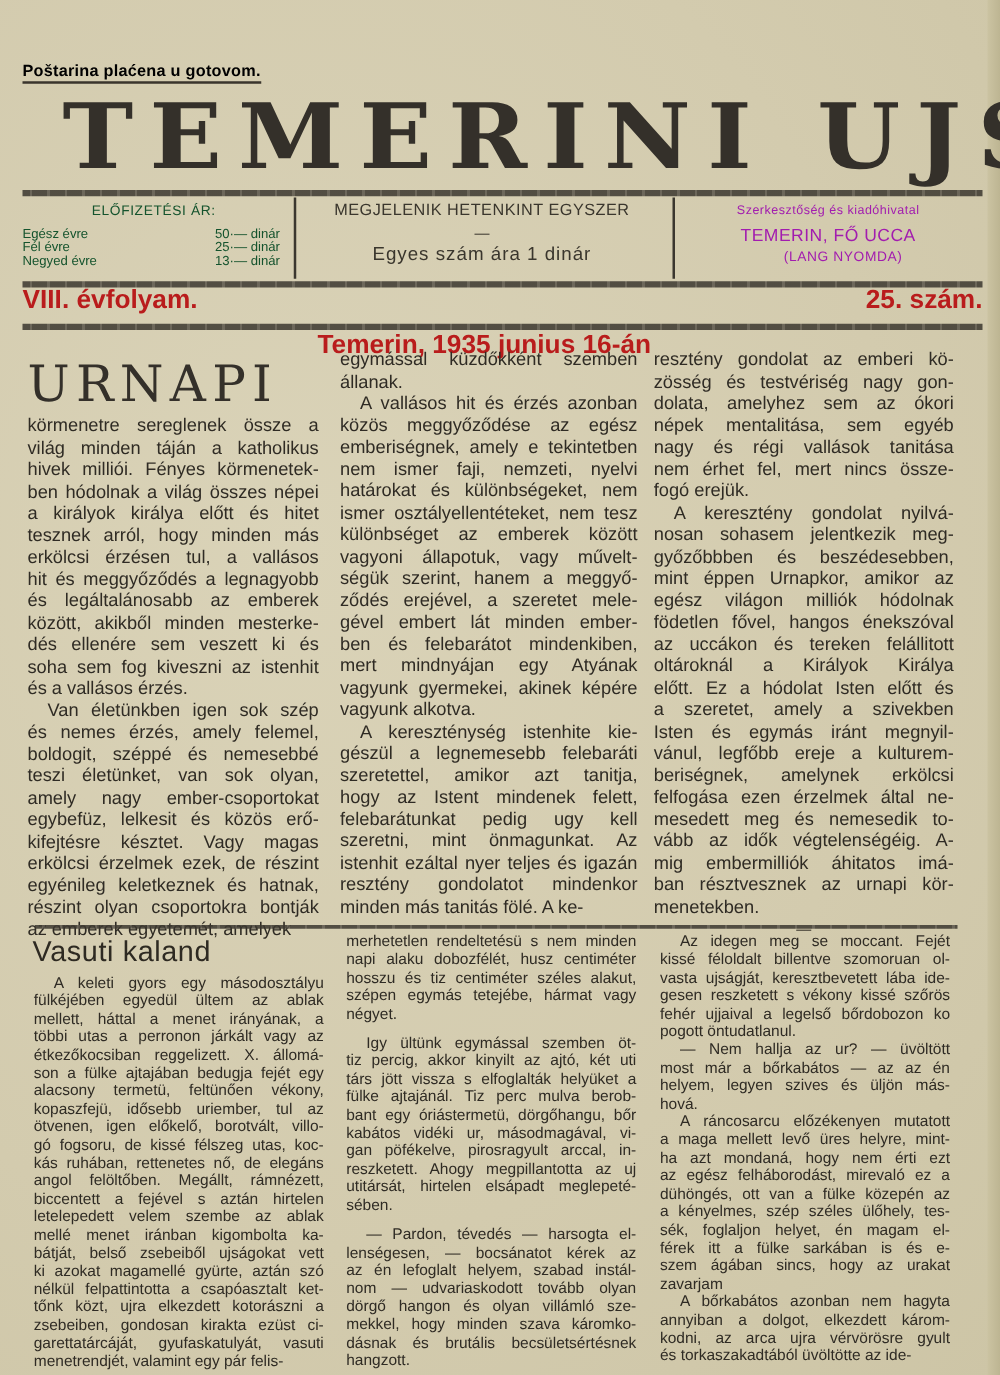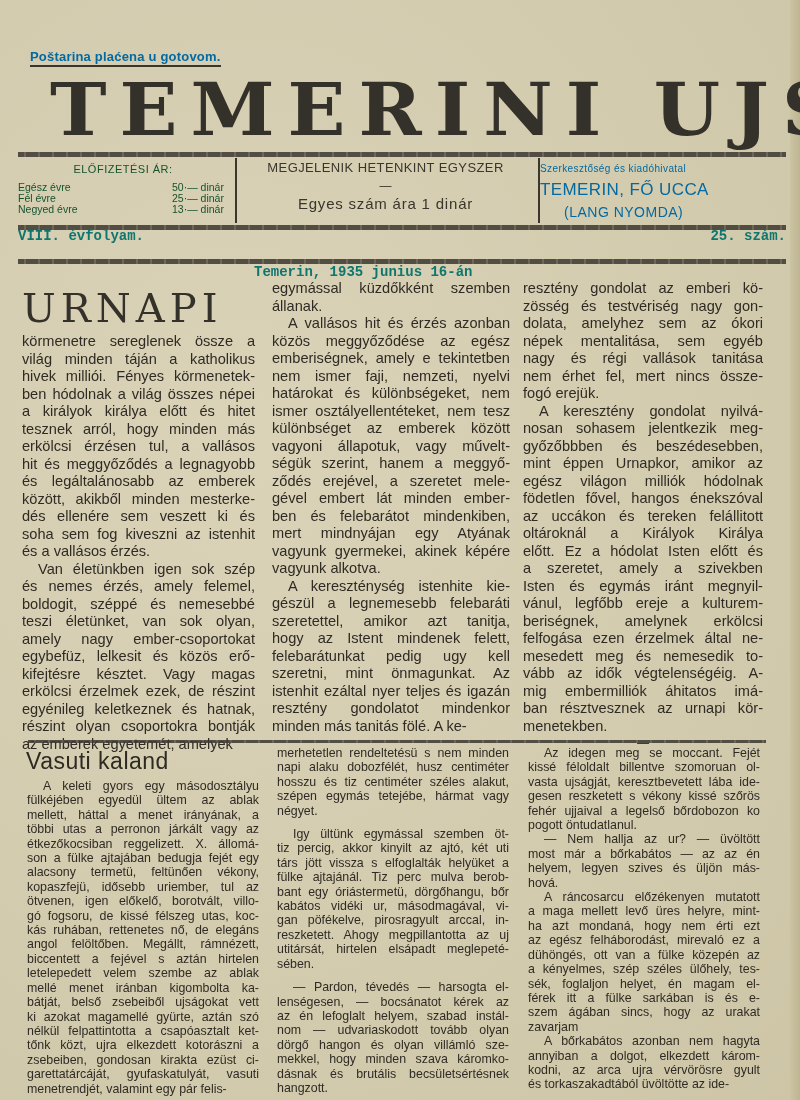--- a/index.html
+++ b/index.html
@@ -8,23 +8,23 @@
     background: #d6cfb3;
     background-image: radial-gradient(ellipse at 30% 40%, #dad3b8 0%, #d3cbae 60%, #cdc5a6 100%);
     color: #2b2822;
     font-family: "Liberation Serif", serif;
     position: relative;
   }
   .page { position: absolute; left: 0; top: 0; width: 800px; height: 1100px; }
   .right-edge { position: absolute; right: 0; top: 0; width: 10px; height: 1100px; background: linear-gradient(90deg, #cbc3a2, #bdb592); }
 
   .postage {
-    position: absolute; left: 30px; top: 49px;
+    position: absolute; left: 18px; top: 49px;
     font-family: "Liberation Sans", sans-serif; font-weight: bold; font-size: 13px;
-    color: #0369a1; border-bottom: 2px solid #3a352c; padding-bottom: 1px; letter-spacing: 0.2px;
+    color: #000000; border-bottom: 2px solid #3a352c; padding-bottom: 1px; letter-spacing: 0.2px;
   }
   .masthead {
     position: absolute; left: 50px; top: 70px; width: 700px; height: 80px;
     font-family: "DejaVu Serif", serif; font-weight: bold; font-size: 76px; line-height: 80px;
     letter-spacing: 13px; color: #34302a; text-align: center; white-space: nowrap;
     transform: scaleY(0.95);
   }
   .rule {
     position: absolute; height: 5px;
     background: repeating-linear-gradient(90deg, #3b372f 0 6px, #5a554b 6px 8px, #3b372f 8px 14px);
@@ -36,26 +36,26 @@
   .info-left { position: absolute; left: 18px; top: 163px; width: 210px; font-family: "Liberation Sans", sans-serif; color: #14532d; }
   .info-left .title { text-align: center; font-size: 11px; letter-spacing: 0.5px; margin-bottom: 7px; }
   .price-row { display: flex; justify-content: space-between; font-size: 10.5px; line-height: 11px; }
   .price-row .amt { width: 60px; text-align: center; }
 
   .info-mid { position: absolute; left: 238px; top: 160px; width: 295px; text-align: center; font-family: "Liberation Sans", sans-serif; color: #3a362d; }
   .info-mid .l1 { font-size: 13px; letter-spacing: 0.4px; text-align: center; }
   .info-mid .dash { font-size: 12px; margin: 4px 0 2px; }
   .info-mid .l2 { font-size: 15px; letter-spacing: 0.8px; }
 
-  .info-right { position: absolute; left: 540px; top: 163px; width: 245px; font-family: "Liberation Sans", sans-serif; color: #0369a1; }
+  .info-right { position: absolute; left: 540px; top: 163px; width: 245px; text-align: center; font-family: "Liberation Sans", sans-serif; color: #a21caf; }
   .info-right .l1 { font-size: 10px; letter-spacing: 0.4px; margin-bottom: 6px; }
-  .info-right .l2 { font-size: 17px; letter-spacing: 0.4px; }
-  .info-right .l3 { font-size: 14px; letter-spacing: 0.5px; margin-top: 4px; padding-left: 24px; }
-
-  .issue-row { position: absolute; left: 18px; top: 228px; width: 768px; height: 28px; font-family: Liberation Mono, monospace; font-weight: bold; font-size: 14px; color: #0f766e; }
+  .info-right .l2 { font-size: 14px; letter-spacing: 0.4px; }
+  .info-right .l3 { font-size: 11px; letter-spacing: 0.5px; margin-top: 4px; padding-left: 24px; }
+
+  .issue-row { position: absolute; left: 18px; top: 228px; width: 768px; height: 28px; font-family: Liberation Sans, sans-serif; font-weight: bold; font-size: 21px; color: #b91c1c; }
   .issue-row span { position: absolute; top: 0; white-space: nowrap; }
   .issue-row .vol { left: 0; }
   .issue-row .date { left: 236px; margin-top: 36px; }
   .issue-row .num { right: 0; }
 
   .col { position: absolute; font-family: "Liberation Sans", sans-serif; font-size: 14.6px; line-height: 17.5px; color: #2f2b24; text-align: justify; }
   .col .line { display: block; text-align: justify; text-align-last: justify; white-space: nowrap; }
   .col .line.last { text-align-last: left; }
 
   .urnapi-title {

